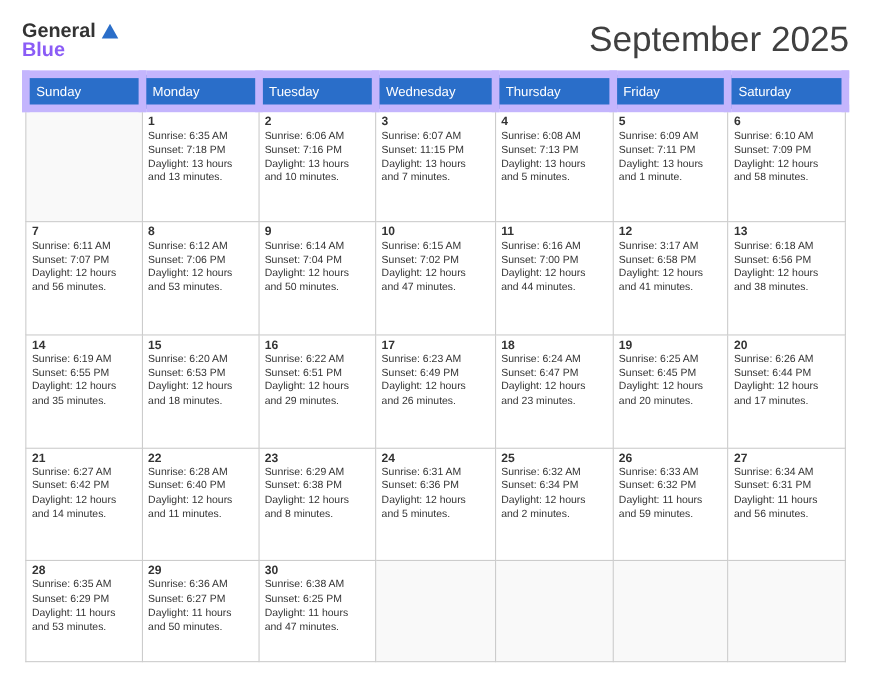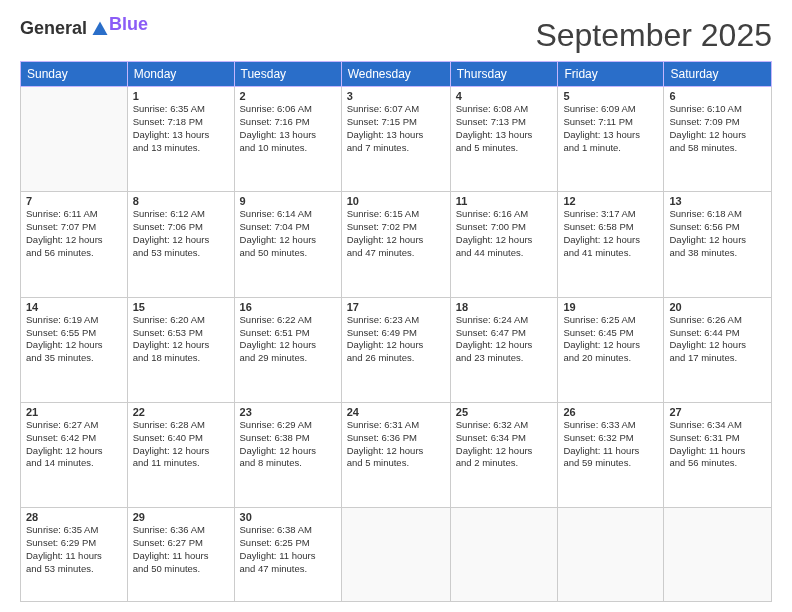--- a/index.html
+++ b/index.html
@@ -18,20 +18,21 @@
       flex-direction: column;
     }
     .header {
       display: flex;
       justify-content: space-between;
       align-items: flex-start;
       margin-bottom: 8px;
     }
     .logo {
       display: flex;
+      flex-direction: column;
       align-items: flex-start;
     }
     .logo-text {
       display: flex;
       align-items: center;
       gap: 2px;
     }
     .logo-general {
       font-size: 18px;
       font-weight: bold;
@@ -67,21 +68,21 @@
       flex: 1;
       font-size: 10.5px;
     }
     .calendar th {
       background-color: #2a6ec9;
       color: #fff;
       text-align: left;
       padding: 5px 6px;
       font-size: 12px;
       font-weight: normal;
-      border: 1px solid #c4b5fd;
+      border: 7px solid #c4b5fd;
     }
     .calendar td {
       border: 1px solid #ccc;
       vertical-align: top;
       padding: 3px 5px;
       width: 113px;
       height: 80px;
       color: #333;
       background: #fff;
     }
@@ -140,21 +141,21 @@
           <td>
             <span class="day-num">1</span>
             <div class="day-info"><span>Sunrise: 6:35 AM</span><br><span>Sunset: 7:18 PM</span><br><span>Daylight: 13 hours</span><br><span>and 13 minutes.</span></div>
           </td>
           <td>
             <span class="day-num">2</span>
             <div class="day-info"><span>Sunrise: 6:06 AM</span><br><span>Sunset: 7:16 PM</span><br><span>Daylight: 13 hours</span><br><span>and 10 minutes.</span></div>
           </td>
           <td>
             <span class="day-num">3</span>
-            <div class="day-info"><span>Sunrise: 6:07 AM</span><br><span>Sunset: 7:15 PM</span><br><span>Daylight: 13 hours</span><br><span>and 7 minutes.</span></div>
+            <div class="day-info"><span>Sunrise: 6:07 AM</span><br><span>Sunset: 11:15 PM</span><br><span>Daylight: 13 hours</span><br><span>and 7 minutes.</span></div>
           </td>
           <td>
             <span class="day-num">4</span>
             <div class="day-info"><span>Sunrise: 6:08 AM</span><br><span>Sunset: 7:13 PM</span><br><span>Daylight: 13 hours</span><br><span>and 5 minutes.</span></div>
           </td>
           <td>
             <span class="day-num">5</span>
             <div class="day-info"><span>Sunrise: 6:09 AM</span><br><span>Sunset: 7:11 PM</span><br><span>Daylight: 13 hours</span><br><span>and 1 minute.</span></div>
           </td>
           <td>

